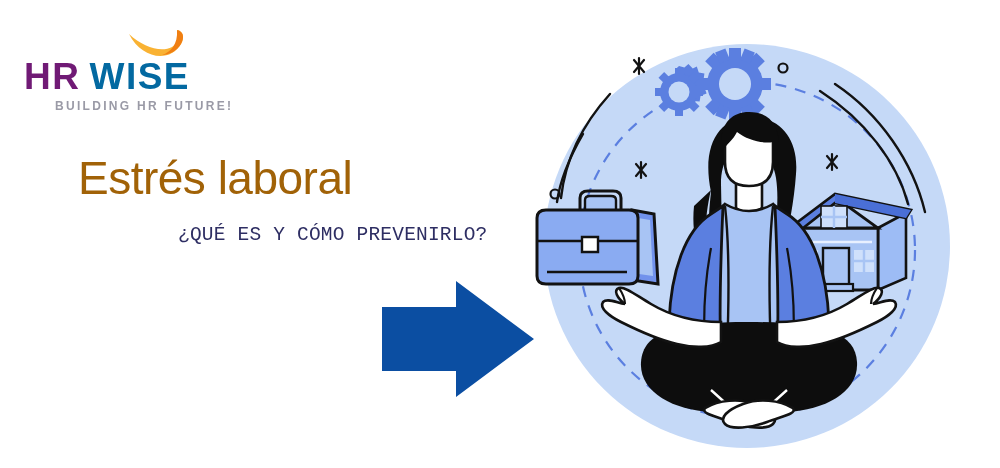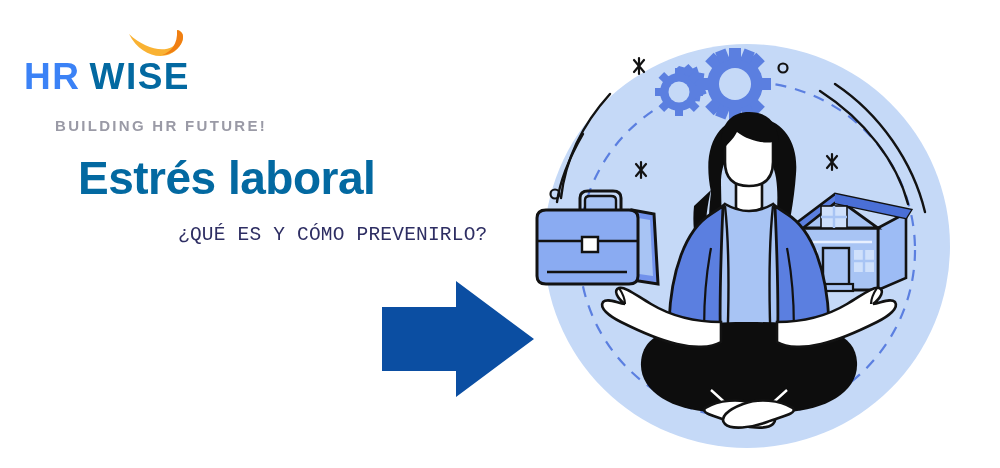--- a/index.html
+++ b/index.html
@@ -29,49 +29,48 @@
   .logo-wordmark {
     position: absolute;
     left: 0;
     top: 28px;
     font-size: 37px;
     font-weight: bold;
     letter-spacing: 1.5px;
     line-height: 1;
     white-space: nowrap;
   }
-  .logo-hr { color: #3b82f6; text-align: center; }
+  .logo-hr { color: #701a75; text-align: center; }
   .logo-wise { color: #0369a1; margin-left: 9px; }
   .logo-swoosh {
     position: absolute;
     left: 103px;
     top: -2px;
     width: 60px;
     height: 40px;
   }
   .logo-tagline {
     position: absolute;
     left: 31px;
     top: 69px;
-    font-size: 15px;
+    font-size: 12px;
     letter-spacing: 2.3px;
     color: #9a9aa6;
     font-weight: bold;
     white-space: nowrap;
-    margin-top: 18px;
   }
 
   
   .headline {
     position: absolute;
     left: 78px;
     top: 151px;
     font-size: 46px;
-    font-weight: bold;
-    color: #0369a1;
+    font-weight: normal;
+    color: #a16207;
     letter-spacing: -0.5px;
     white-space: nowrap;
   }
   .subhead {
     position: absolute;
     left: 178px;
     top: 224px;
     font-size: 19.5px;
     color: #2e2e63;
     letter-spacing: 0.2px;

